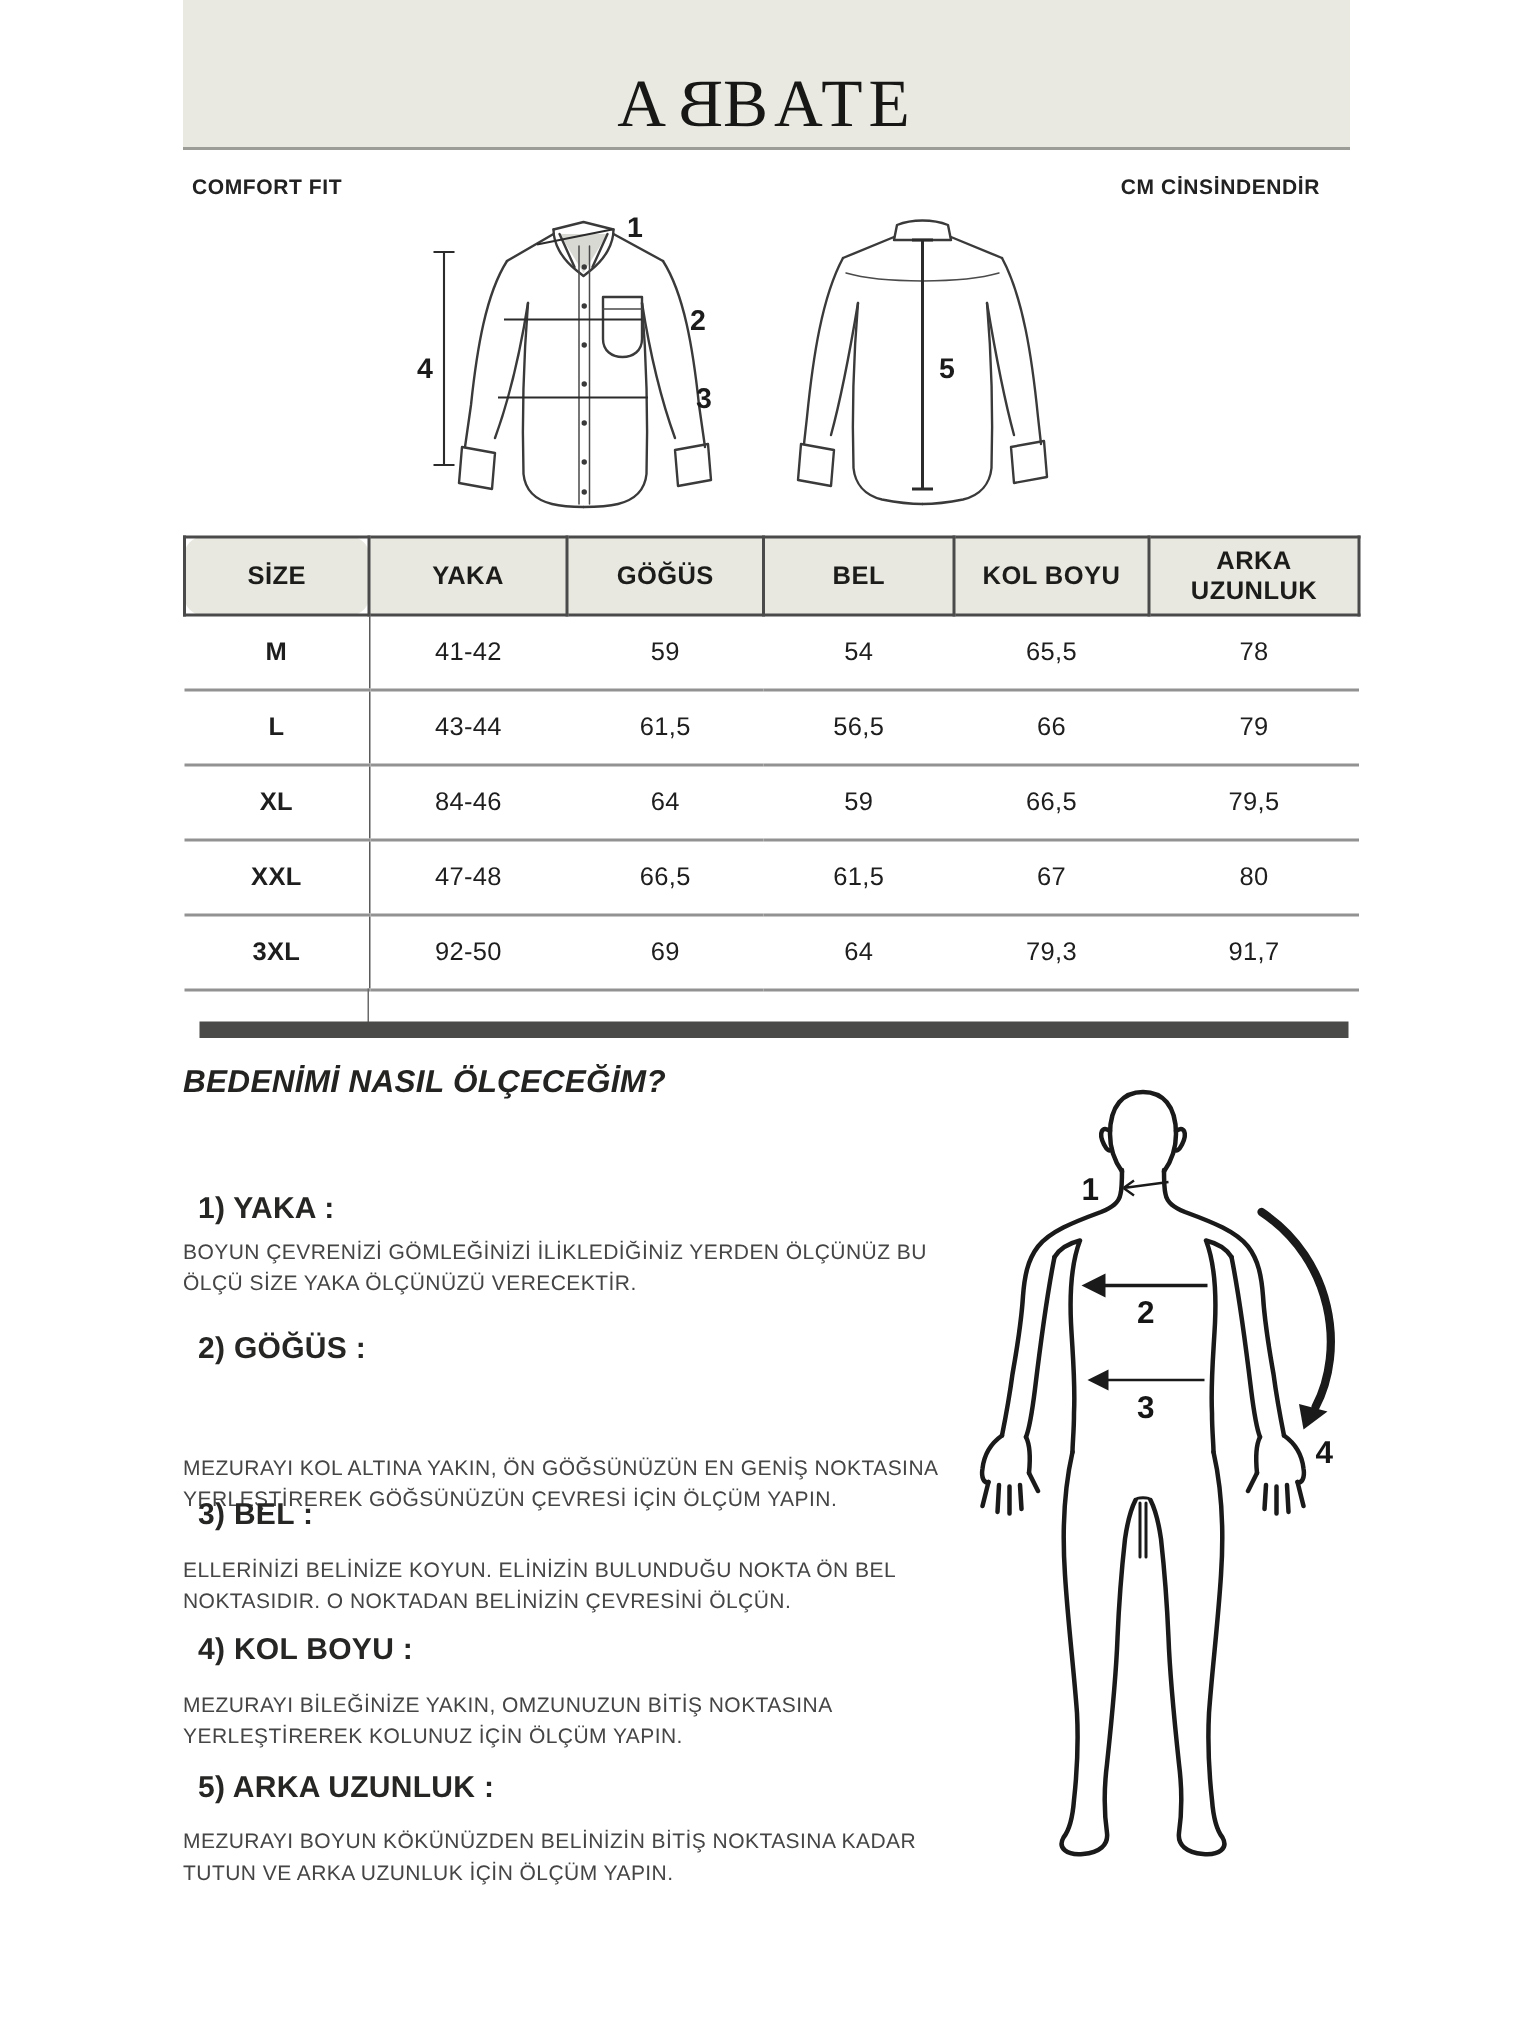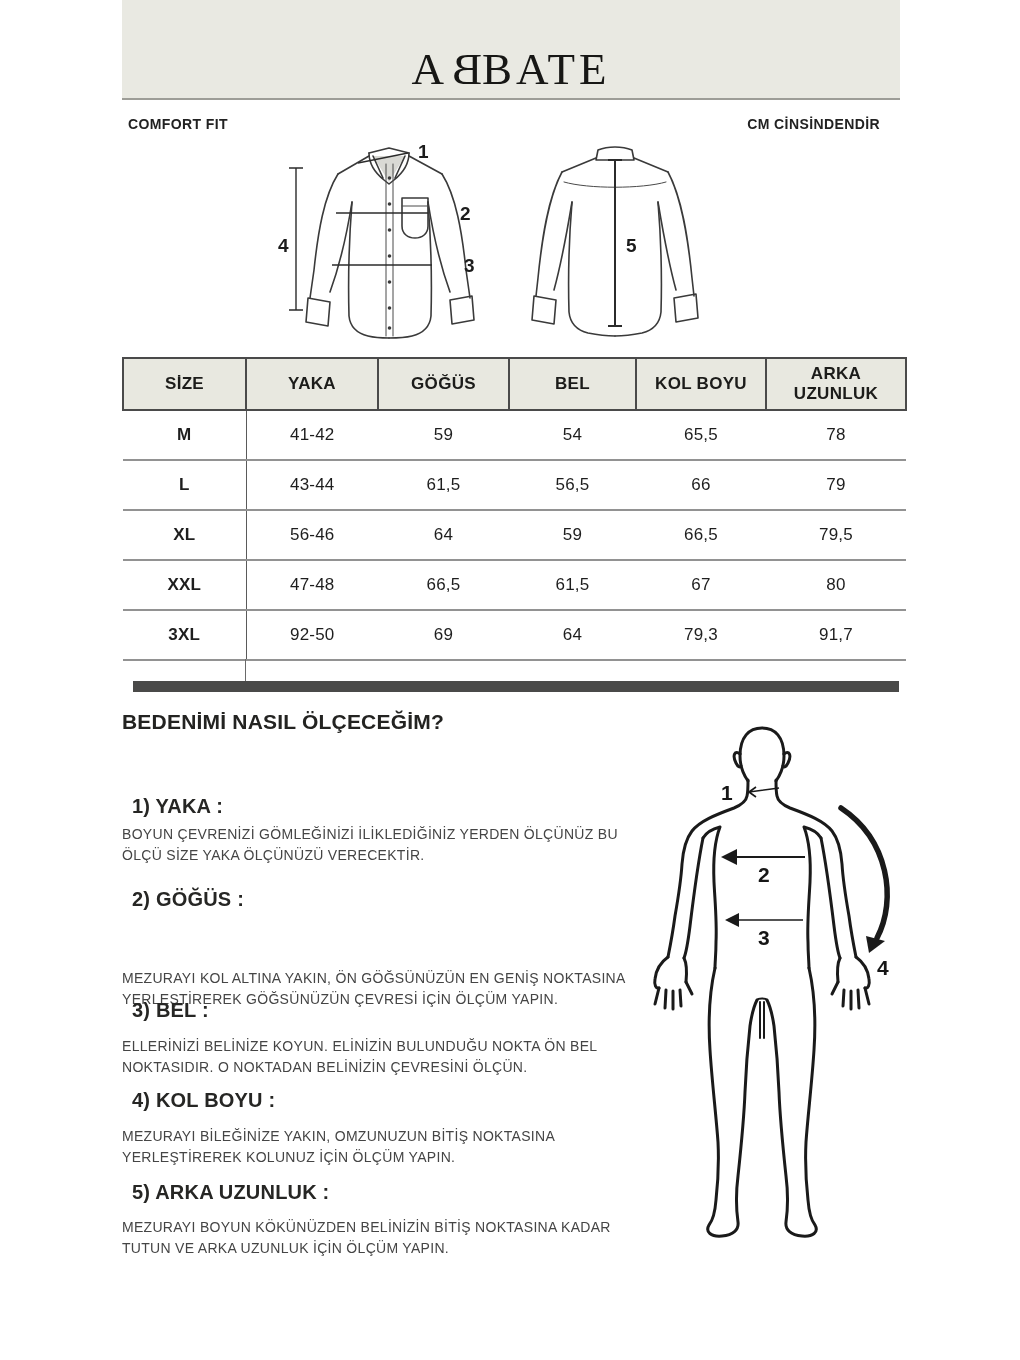--- a/index.html
+++ b/index.html
@@ -34,35 +34,35 @@
   
   table.sizes {
     position:absolute; left:122px; top:357px; width:783px;
     border-collapse:collapse; table-layout:fixed; text-align:center;
   }
   table.sizes th {
     background:#e8e8e0; height:52px; font-size:17px; font-weight:bold; letter-spacing:.3px;
     border-top:2px solid #4a4a4a; border-bottom:2px solid #4a4a4a; border-right:2px solid #4a4a4a;
     padding:0 12px; color:#1c1c1a; line-height:1.15;
   }
-  table.sizes th:first-child { border-left:2px solid #4a4a4a; }
+  table.sizes th:first-child { border-left:2px solid #4a4a4a;border-radius:12px; }
   table.sizes th:last-child  { border-right:2px solid #4a4a4a;margin-left:34px; }
   table.sizes td {
     height:50px; font-size:17px; color:#1e1e1e; letter-spacing:.2px;
     border-bottom:2px solid #929292;
   }
   table.sizes td:first-child { border-right:1px solid #5a5a5a; font-weight:bold; }
   .col1{width:123px}.col2{width:132px}.col3{width:131px}.col4{width:127px}.col5{width:130px}.col6{width:140px}
   .table-tail-rule { position:absolute; left:245px; top:659px; width:1px; height:33px; background:#6a6a6a; }
   .divider-bar { position:absolute; left:133px; top:681px; width:766px; height:11px; background:#4a4a49; }
 
   
   .guide-title {
     position:absolute; left:122px; top:710px; font-size:21px; font-weight:bold;
-    letter-spacing:.2px; color:#232321;
+    letter-spacing:.2px; color:#232321;font-style:italic;
   }
   .sec-head { position:absolute; left:132px; font-size:20px; font-weight:bold; color:#262624; letter-spacing:.2px; }
   .sec-body { position:absolute; left:122px; width:515px; font-size:14px; line-height:21px;
               color:#454545; letter-spacing:.3px; }
   .h1{top:795px}.b1{top:824px}
   .h2{top:888px}.b2{top:968px}
   .h3{top:999px}.b3{top:1036px}
   .h4{top:1089px}.b4{top:1126px}
   .h5{top:1181px}.b5{top:1217px}
 
@@ -199,21 +199,21 @@
       <tr>
         <td>L</td>
         <td>43-44</td>
         <td>61,5</td>
         <td>56,5</td>
         <td>66</td>
         <td>79</td>
       </tr>
       <tr>
         <td>XL</td>
-        <td>56-46</td>
+        <td>84-46</td>
         <td>64</td>
         <td>59</td>
         <td>66,5</td>
         <td>79,5</td>
       </tr>
       <tr>
         <td>XXL</td>
         <td>47-48</td>
         <td>66,5</td>
         <td>61,5</td>

